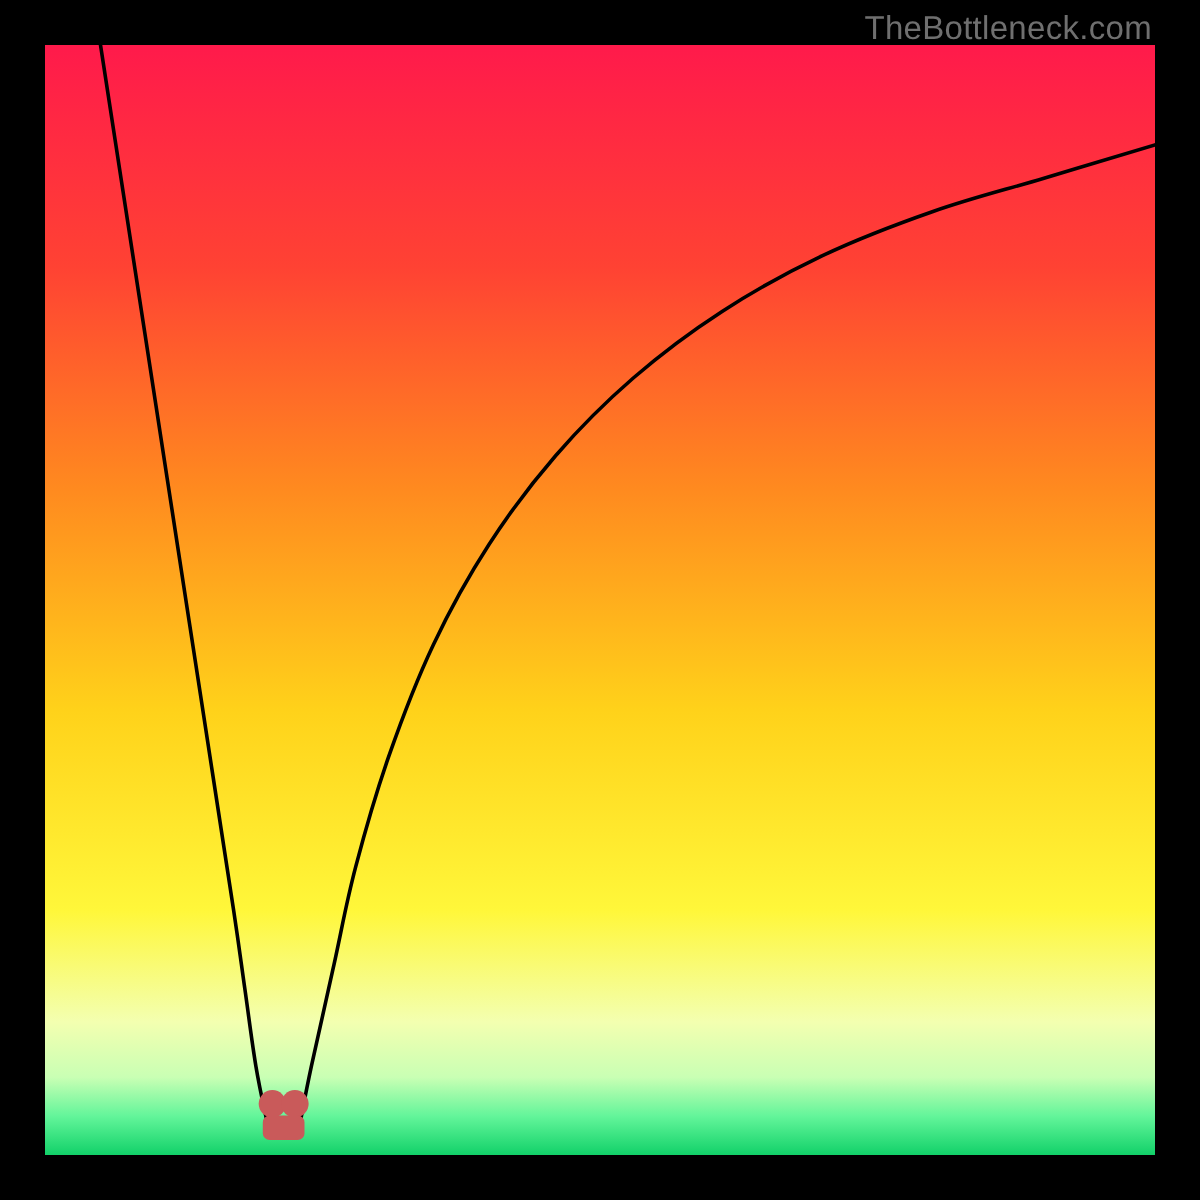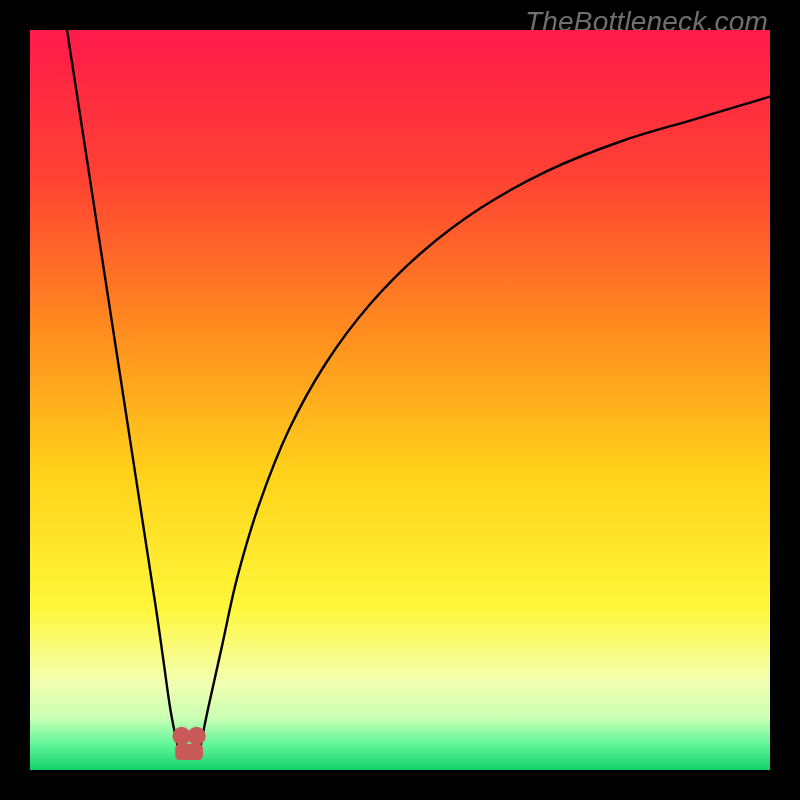--- a/index.html
+++ b/index.html
@@ -24,24 +24,23 @@
     left: 0;
     top: 0;
     width: 740px;
     height: 740px;
   }
   .watermark {
     position: absolute;
     top: 6px;
     right: 32px;
     color: #6f6f6f;
-    font-size: 28px;
+    font-size: 22px;
     font-weight: 500;
     letter-spacing: 0.2px;
-    font-style: italic;
   }
   svg {
     display: block;
   }
 </style>
 </head>
 <body>
 
 <div class="watermark">TheBottleneck.com</div>
 

